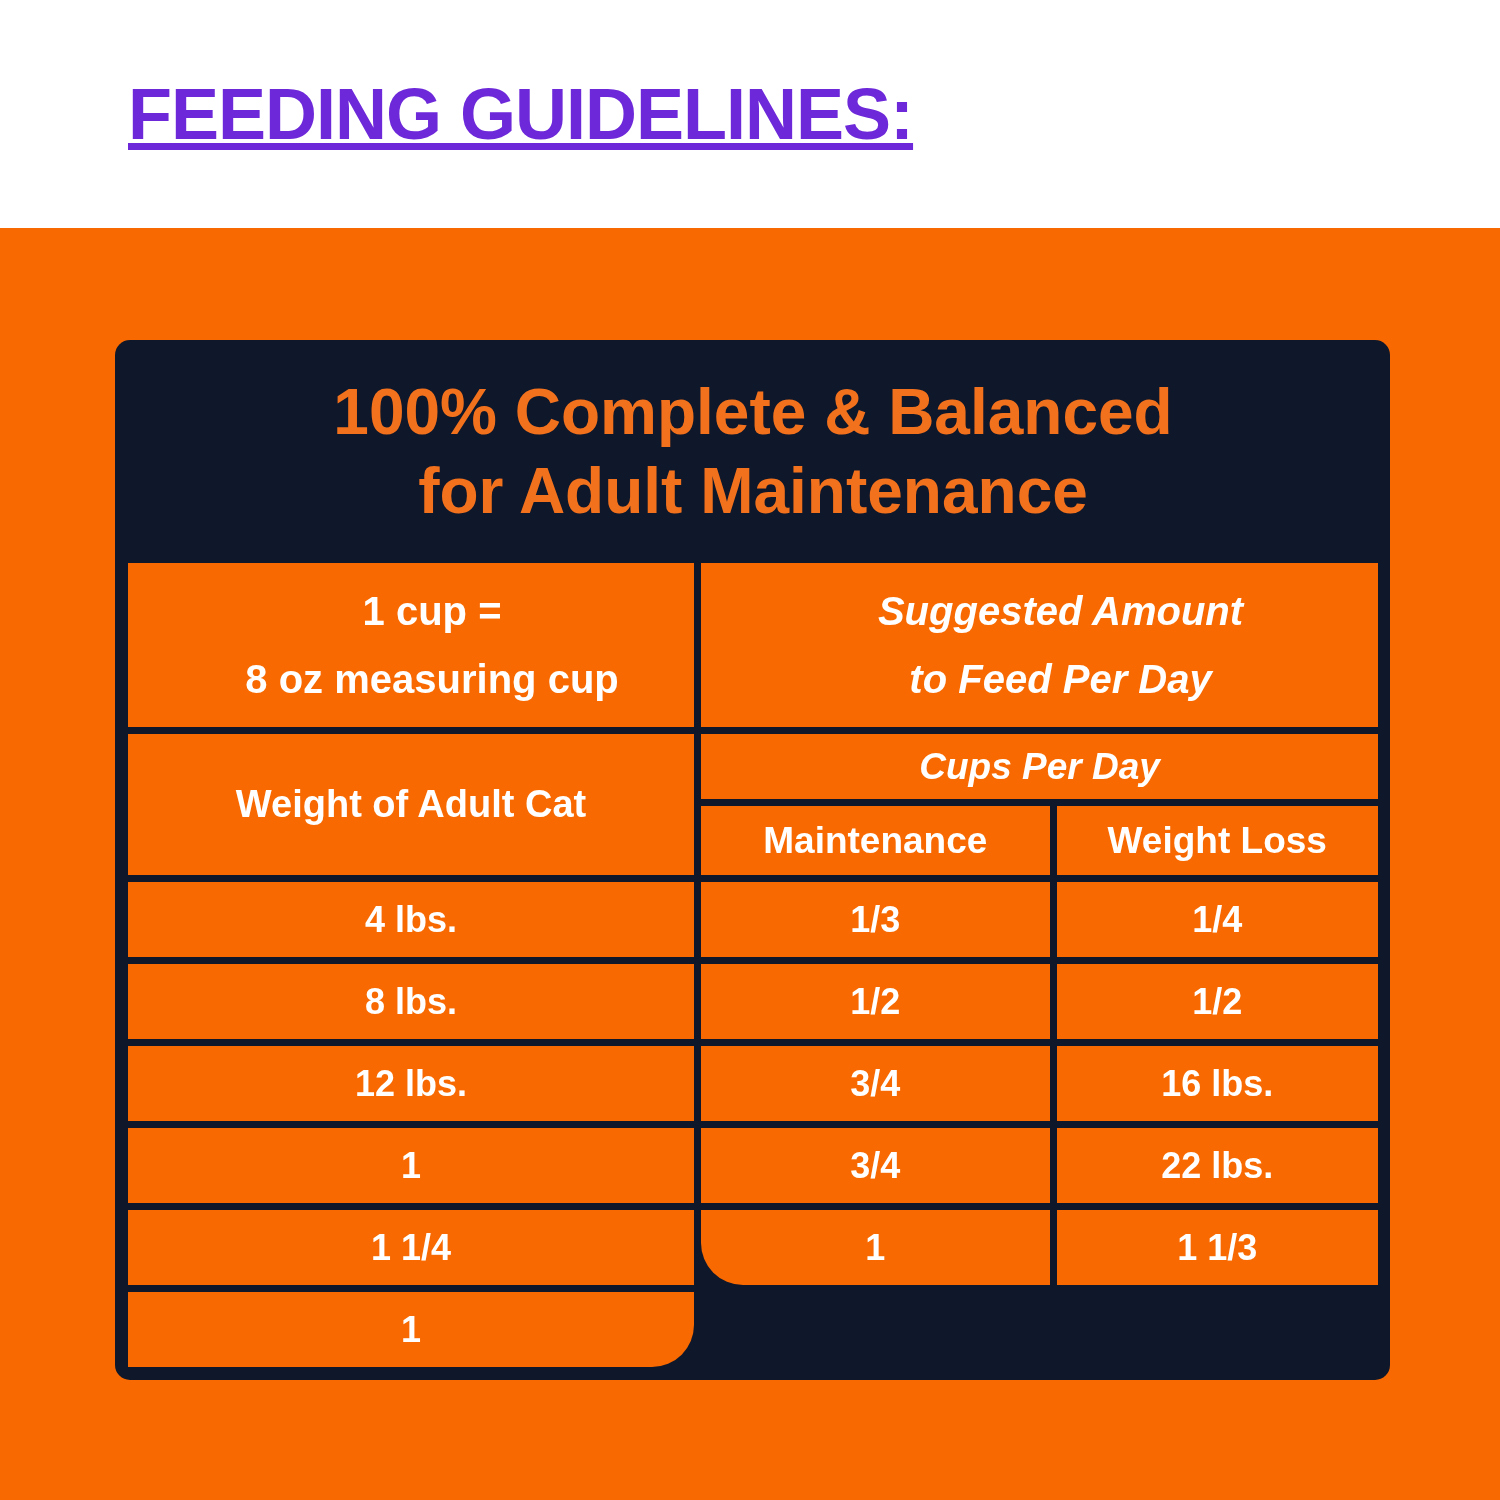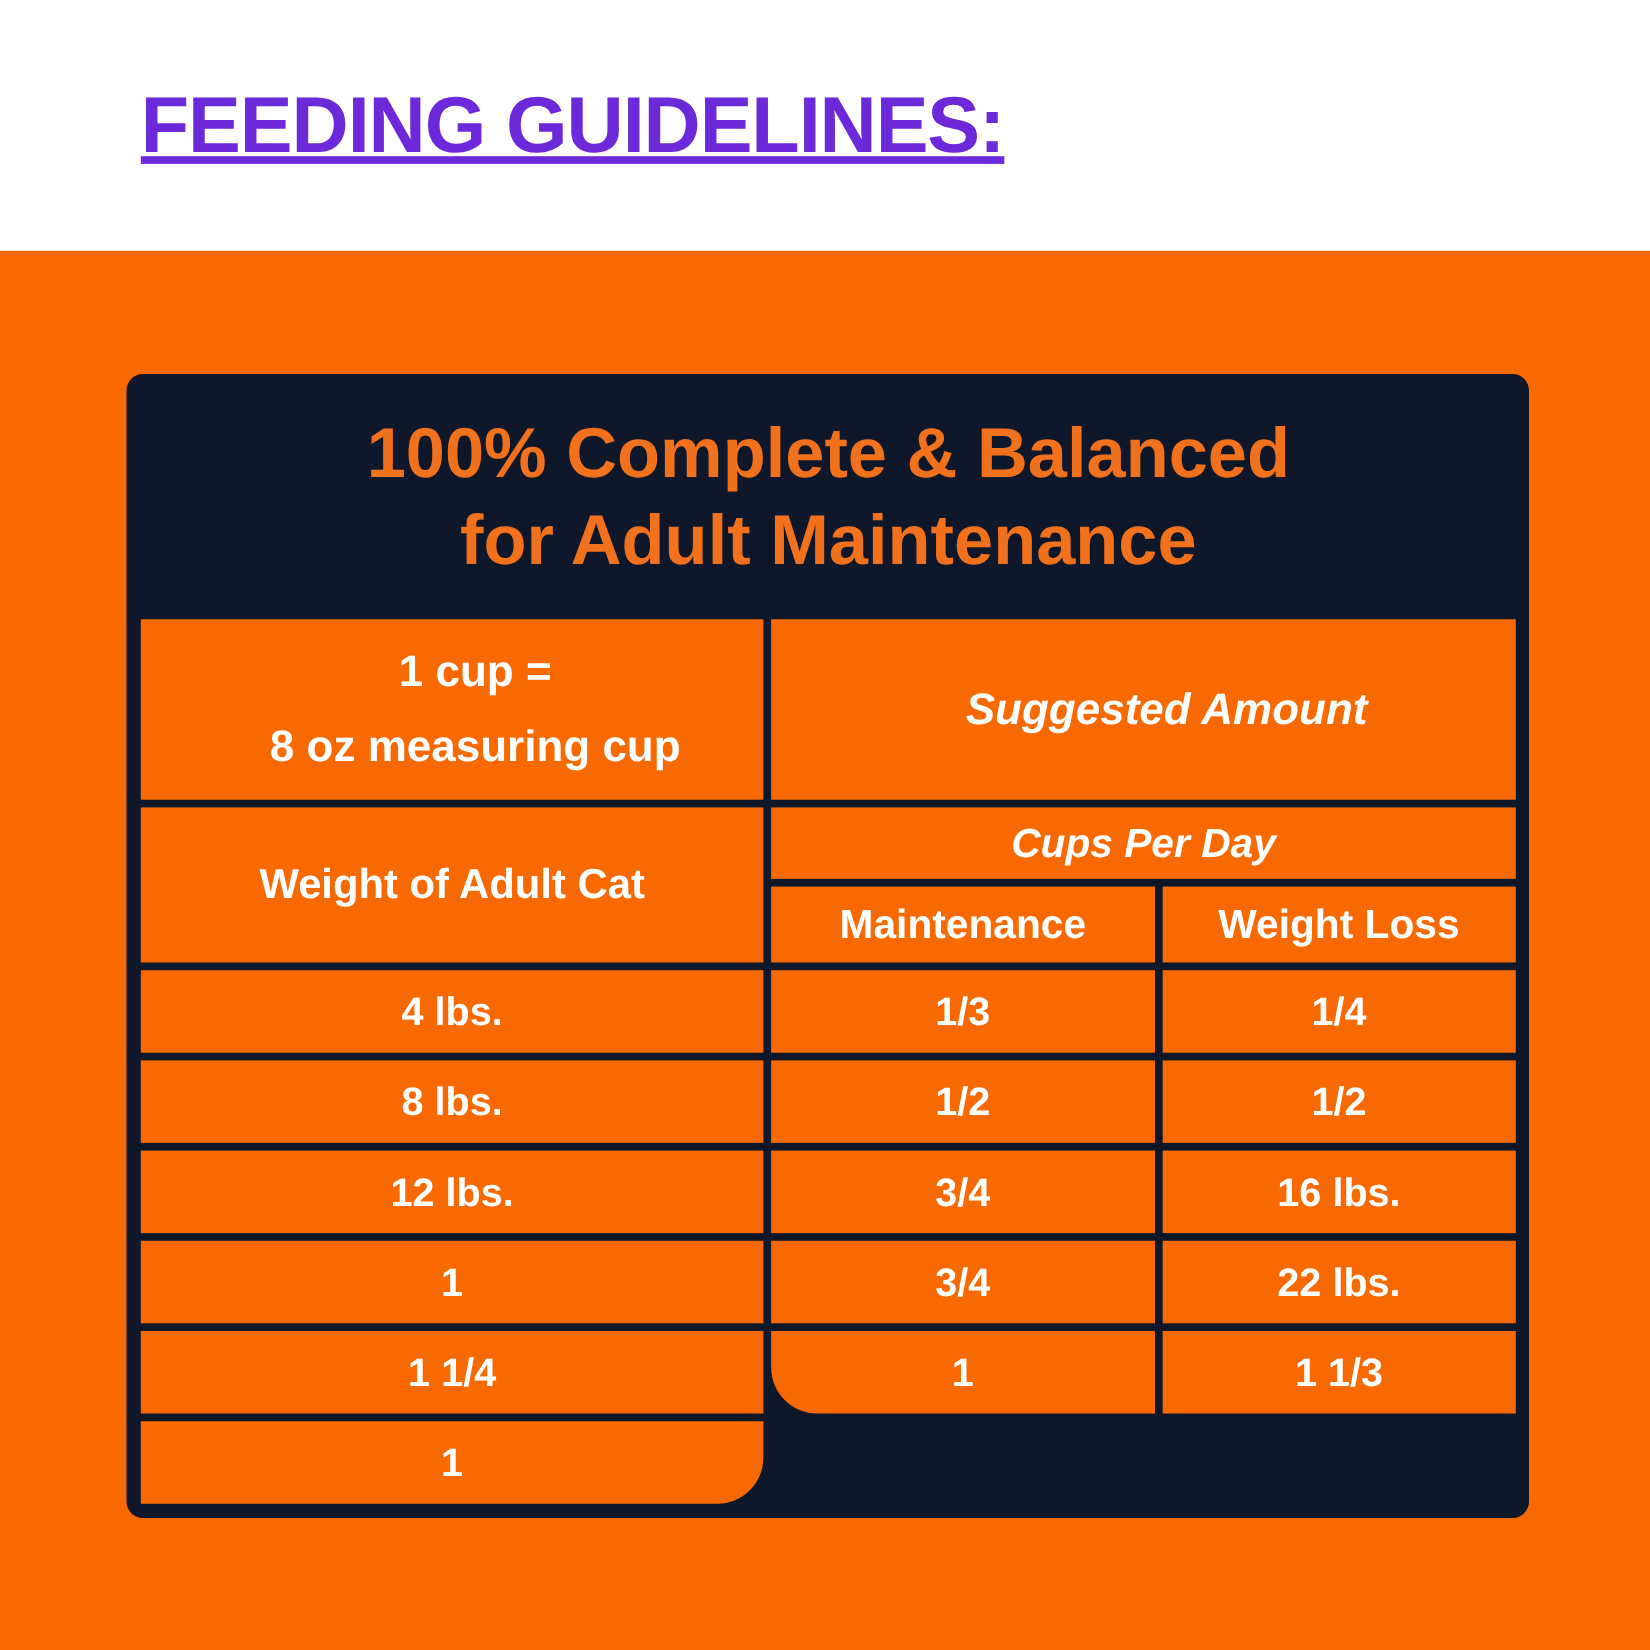--- a/index.html
+++ b/index.html
@@ -90,20 +90,21 @@
   </div>
 
   <div class="ftable">
 
     <div class="cell two-line">
       <span>1 cup =</span>
       <span>8 oz measuring cup</span>
     </div>
     <div class="cell two-line span23">
       <span>Suggested Amount</span>
+      <span>to Feed Per Day</span>
     </div>
 
     <div class="cell span23 subhdr">Cups Per Day</div>
     <div class="cell weight-hdr">Weight of Adult Cat</div>
     <div class="cell subhdr">Maintenance</div>
     <div class="cell subhdr">Weight Loss</div>
 
     <div class="cell val">4 lbs.</div>
     <div class="cell val">1/3</div>
     <div class="cell val">1/4</div>

